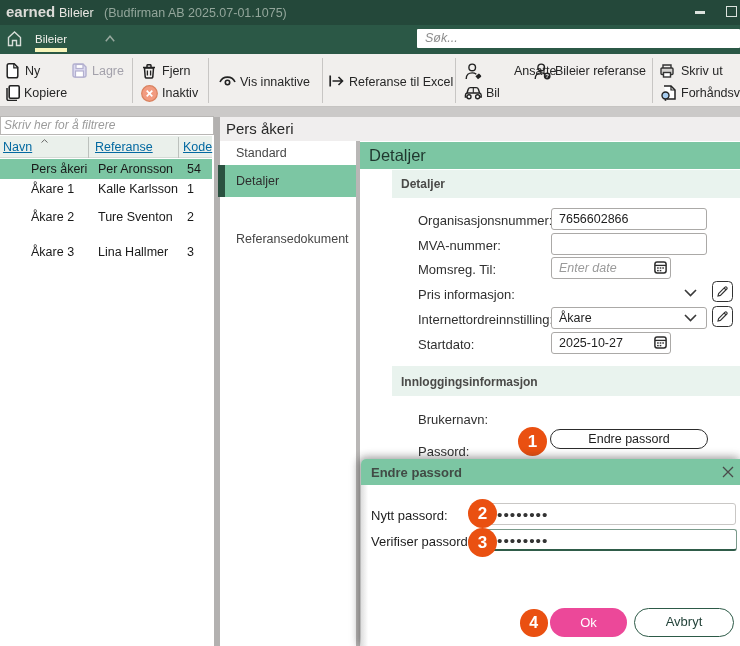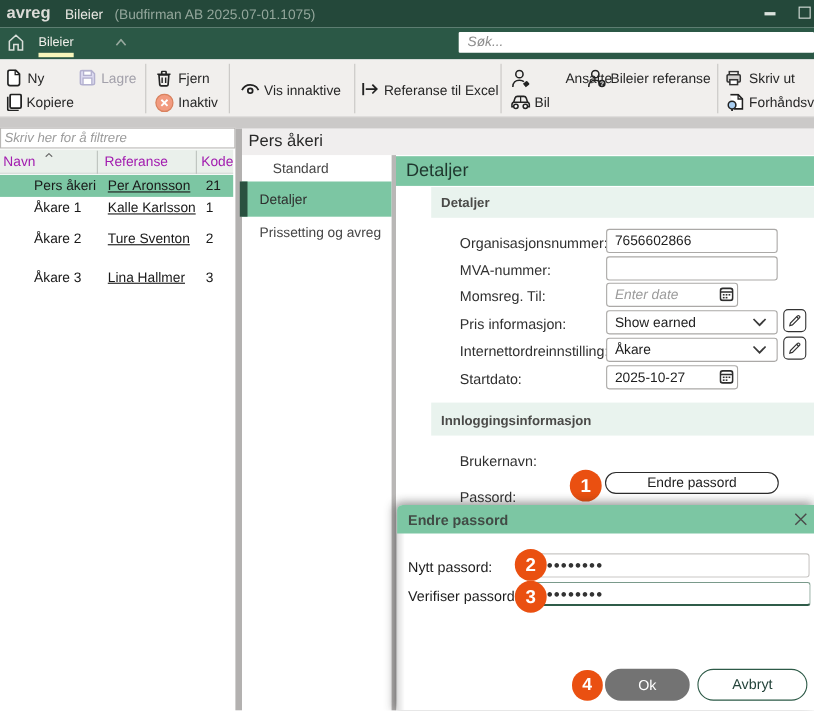--- a/index.html
+++ b/index.html
@@ -26,25 +26,25 @@
 #strip { left:0; top:107px; width:740px; height:10px; background:#cbc9c8; }
 .sep { position:absolute; top:58px; width:1px; height:45px; background:#c8c6c4; }
 .tbtxt { position:absolute; font-size:12.5px; color:#262626; white-space:nowrap; }
 .tbgray { color:#a3a1ab; }
 
 
 #filter { left:0; top:116px; width:214px; height:19px; background:#fff; border:1px solid #b9b7b5; }
 #filtertxt { left:4px; top:118px; color:#9b9b9b; font-size:12px; font-style:italic; }
 #thead { left:0; top:136px; width:212px; height:22px; background:#eaf0eb; border-bottom:1px solid #d5dad6; }
 .hsep { position:absolute; top:137px; width:1px; height:21px; background:#bcc1bd; }
-.htxt { position:absolute; top:140px; font-size:12.5px; color:#a21caf; }
+.htxt { position:absolute; top:140px; font-size:12.5px; color:#0369a1;text-decoration:underline; }
 .row { position:absolute; width:212px; height:20.8px; font-size:12.5px; color:#191919; }
 .rowsel { background:#7cc6a3; }
 .c1 { position:absolute; left:31px; top:3px; }
-.c2 { position:absolute; left:98px; top:3px;text-decoration:underline; }
+.c2 { position:absolute; left:98px; top:3px; }
 .c3 { position:absolute; left:187px; top:3px; }
 
 
 #vdiv1 { left:214px; top:117px; width:6px; height:529px; background:#b3b1b0; }
 #vdiv2 { left:356px; top:141px; width:4px; height:505px; background:#b9b7b6; }
 
 
 #mhead { left:220px; top:117px; width:520px; height:24px; background:#f0eeee; }
 #mheadtxt { left:226px; top:120px; font-size:15px; color:#282828; }
 .nav { position:absolute; left:220px; width:136px; font-size:12.5px; color:#464646; }
@@ -66,30 +66,30 @@
 .badge { position:absolute; width:29px; height:29px; border-radius:50%; background:#ea5011; color:#fff; font-size:17px; font-weight:bold; text-align:center; line-height:29px; }
 
 
 #modal { left:360.5px; top:459px; width:379.5px; height:187px; background:linear-gradient(to right, rgba(120,120,120,.25), rgba(120,120,120,0) 7px), #fff; border-radius:5px 0 0 0; box-shadow:-3px 0 9px rgba(40,40,40,.35), 0 -3px 9px rgba(40,40,40,.22); }
 #mtitle { left:360.5px; top:459px; width:379.5px; height:26px; background:#7cc6a3; border-radius:5px 0 0 0; }
 #mtitletxt { left:371px; top:465px; font-size:13px; font-weight:bold; color:#414b45; }
 .mlbl { position:absolute; left:371px; font-size:13px; color:#1d1d1d; }
 #pw1 { left:482px; top:503px; width:254px; height:22px; border:1px solid #c9c7c5; border-radius:3px; background:#fff; }
 #pw2 { left:482px; top:529px; width:255px; height:22px; border:1px solid #7a9a8b; border-bottom:2px solid #2f5c49; border-radius:3px; background:#fff; }
 .dots { position:absolute; left:14px; top:2px; font-size:15.5px; color:#333; letter-spacing:1px; }
-#okbtn { left:550px; top:608px; width:77px; height:29px; background:#737373; border-radius:14.5px; color:#fff; font-size:13px; text-align:center; line-height:29px; }
+#okbtn { left:550px; top:608px; width:77px; height:29px; background:#ec4899; border-radius:14.5px; color:#fff; font-size:13px; text-align:center; line-height:29px; }
 #cancelbtn { left:634px; top:608px; width:100px; height:29px; background:#fff; border:1.5px solid #2d5a47; border-radius:14.5px; color:#24433a; font-size:13px; text-align:center; line-height:26px; }
 </style>
 </head>
 <body>
 <div id="app">
 
   <div class="abs" id="bar1"></div>
   <div class="abs" id="bar2"></div>
-  <div class="abs" id="logo">avreg</div>
+  <div class="abs" id="logo">earned</div>
   <div class="abs" id="ttl1">Bileier</div>
   <div class="abs" id="ttl2">(Budfirman AB 2025.07-01.1075)</div>
   <div class="abs" id="winmin"></div>
   <div class="abs" id="winmax"></div>
   <svg class="abs" style="left:7px;top:31px" width="15" height="16" viewBox="0 0 15 16">
       <path d="M1.5 6.5 L7.5 1 L13.5 6.5 V14.5 H9.5 V9.5 H5.5 V14.5 H1.5 Z" fill="none" stroke="#d8ded9" stroke-width="1.4"></path>
     </svg>
   <div class="abs" id="tabtxt">Bileier</div>
   <div class="abs" id="tabline"></div>
   <svg class="abs" style="left:105px;top:35px" width="10" height="7" viewBox="0 0 10 7">
@@ -196,21 +196,21 @@
   <div class="hsep" style="left:178px"></div>
   <div class="htxt" style="left:3px">Navn</div>
   <svg class="abs" style="left:41px;top:139px" width="7" height="4" viewBox="0 0 7 4">
       <path d="M0.5 3.5 L3.5 0.7 L6.5 3.5" fill="none" stroke="#666" stroke-width="1"></path>
     </svg>
   <div class="htxt" style="left:95px">Referanse</div>
   <div class="htxt" style="left:183px">Kode</div>
   <div class="row rowsel" style="top:158.5px">
       <span class="c1">Pers åkeri</span>
       <span class="c2">Per Aronsson</span>
-      <span class="c3">21</span>
+      <span class="c3">54</span>
     </div>
   <div class="row" style="top:179.3px">
       <span class="c1">Åkare 1</span>
       <span class="c2">Kalle Karlsson</span>
       <span class="c3">1</span>
     </div>
   <div class="row" style="top:207px">
       <span class="c1">Åkare 2</span>
       <span class="c2">Ture Sventon</span>
       <span class="c3">2</span>
@@ -218,24 +218,24 @@
   <div class="row" style="top:241.7px">
       <span class="c1">Åkare 3</span>
       <span class="c2">Lina Hallmer</span>
       <span class="c3">3</span>
     </div>
 
   <div class="abs" id="vdiv1"></div>
 
   <div class="abs" id="mhead"></div>
   <div class="abs" id="mheadtxt">Pers åkeri</div>
-  <div class="nav" style="top:141px;height:25px;line-height:25px"><span style="margin-left:28px">Standard</span></div>
+  <div class="nav" style="top:141px;height:25px;line-height:25px"><span style="margin-left:16px">Standard</span></div>
   <div class="nav" id="nav2" style="top:165px;height:32px;line-height:32px"><span style="margin-left:16px">Detaljer</span></div>
   <div class="abs" id="nav2bar"></div>
-  <div class="nav" style="top:197px;height:28px;line-height:28px"><span style="margin-left:16px">Prissetting og avreg</span></div>
+  <div class="nav" style="top:225px;height:28px;line-height:28px"><span style="margin-left:16px">Referansedokument</span></div>
   <div class="abs" id="vdiv2"></div>
 
   <div class="abs" id="ghead"></div>
   <div class="abs" id="gheadtxt">Detaljer</div>
   <div class="secbar" style="top:170px;height:28px"></div>
   <div class="sectxt" style="top:177px">Detaljer</div>
 
   <div class="lbl" style="top:213px">Organisasjonsnummer:</div>
   <div class="inp" style="top:208px;width:156px">7656602866</div>
   <div class="lbl" style="top:238px">MVA-nummer:</div>
@@ -247,21 +247,20 @@
   <svg class="cal" style="left:654px;top:261px" width="13" height="13" viewBox="0 0 13 13">
       <rect x="0.9" y="1.1" width="11.2" height="10.9" rx="2.2" fill="none" stroke="#2d2d2d" stroke-width="1.5"></rect>
       <path d="M1 4.4 H12" stroke="#2d2d2d" stroke-width="1.3"></path>
       <rect x="3.1" y="6.3" width="1.6" height="1.4" fill="#2d2d2d"></rect>
       <rect x="5.7" y="6.3" width="1.6" height="1.4" fill="#2d2d2d"></rect>
       <rect x="8.3" y="6.3" width="1.6" height="1.4" fill="#2d2d2d"></rect>
       <rect x="3.1" y="8.9" width="1.6" height="1.4" fill="#2d2d2d"></rect>
       <rect x="5.7" y="8.9" width="1.6" height="1.4" fill="#2d2d2d"></rect>
     </svg>
   <div class="lbl" style="top:287px">Pris informasjon:</div>
-  <div class="inp" style="top:282px;width:156px">Show earned</div>
   <svg class="chev" style="left:684px;top:289px" width="13" height="8" viewBox="0 0 13 8">
       <path d="M1 1 L6.5 6.6 L12 1" fill="none" stroke="#3a3a3a" stroke-width="1.6"></path>
     </svg>
   <div class="pencil" style="top:281px">
       <svg width="13" height="13" viewBox="0 0 13 13">
         <path d="M2 11 L2.6 8.6 L9 2.2 A1.1 1.1 0 0 1 10.6 2.2 L10.8 2.4 A1.1 1.1 0 0 1 10.8 4 L4.4 10.4 Z" fill="none" stroke="#333" stroke-width="1.1"></path>
         <path d="M8.2 3 L10 4.8" stroke="#333" stroke-width="1.1"></path>
       </svg>
     </div>
   <div class="lbl" style="top:312px">Internettordreinnstilling:</div>

